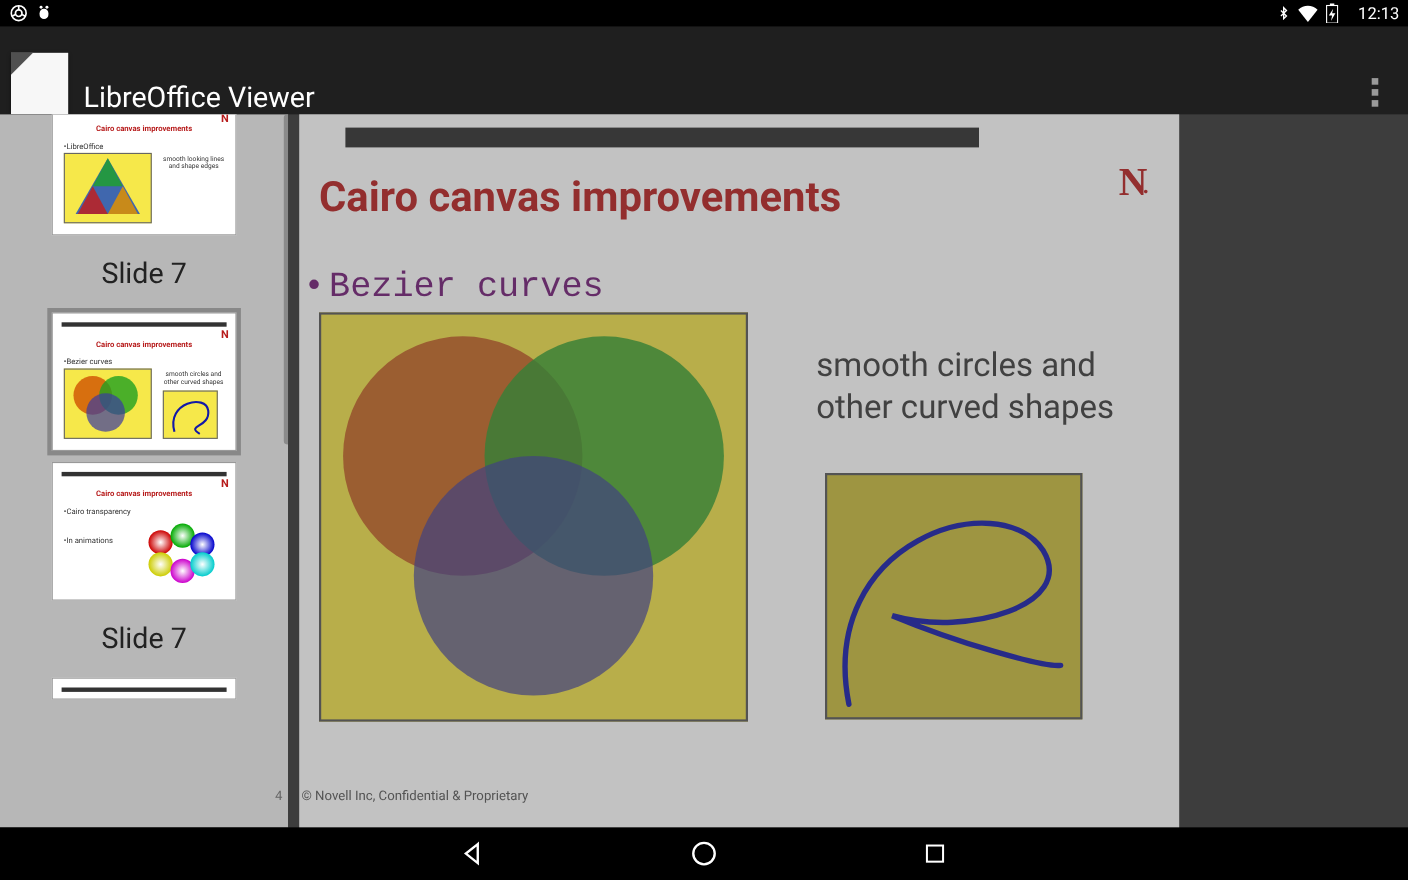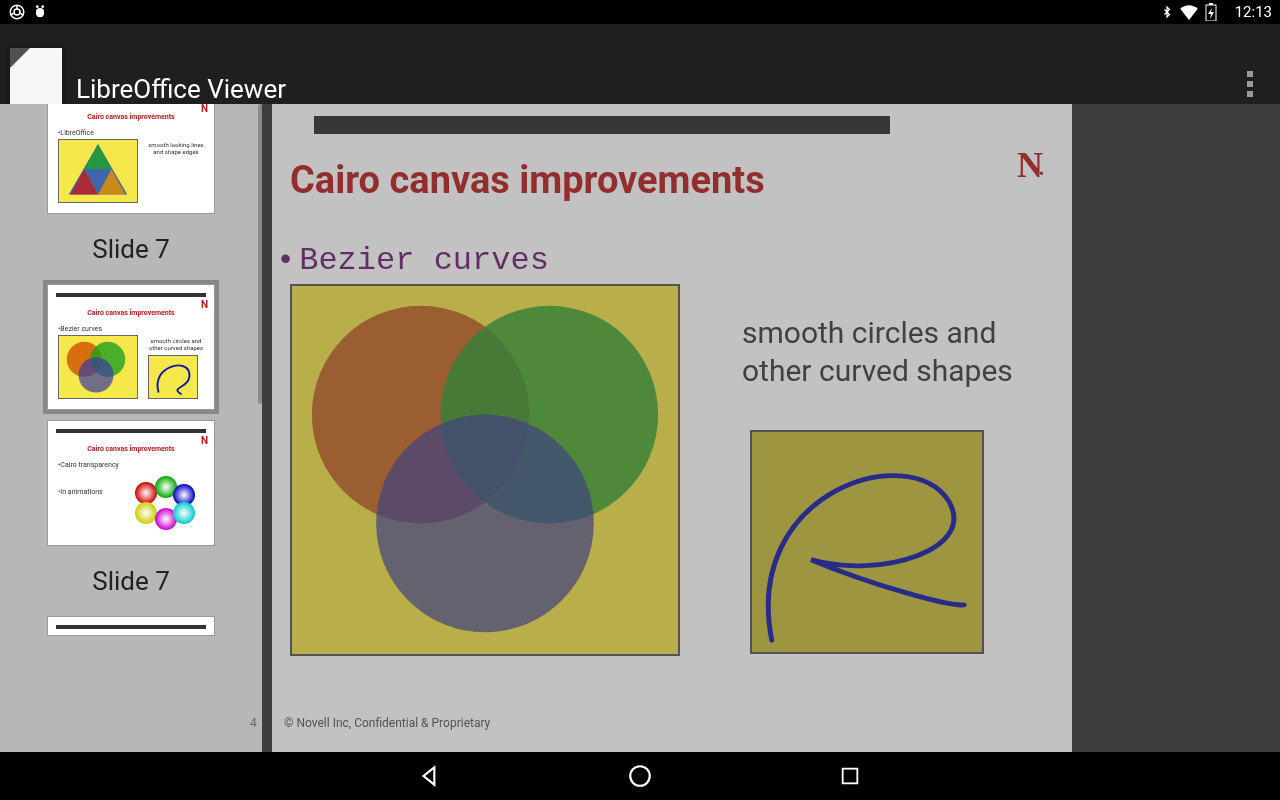--- a/index.html
+++ b/index.html
@@ -49,21 +49,21 @@
   .slide-logo::after { content:"."; color:#b71c1c; font-size:20px; position:relative; top:-2px; left:-4px;}
   .slide-title { position:absolute; top:54px; left:18px; font-size:38px; font-weight:700; color:#b71c1c; }
   .slide-bullet { position:absolute; top:138px; left:4px; font-size:32px; color:#701a75;font-family:Liberation Mono, monospace; }
   .slide-bullet::before { content:"•"; margin-right:4px; }
   .slide-caption { position:absolute; top:210px; left:470px; right:20px; font-size:30px; color:#3a3a3a; line-height:1.25; }
   .graphic-venn { position:absolute; top:180px; left:18px; width:390px; height:372px; background:#f0e048; border:2px solid #555; }
   .graphic-venn svg { width:100%; height:100%; }
   .graphic-curve { position:absolute; top:326px; left:478px; width:234px; height:224px; background:#c8bb3a; border:2px solid #555; }
   .graphic-curve svg { width:100%; height:100%; }
   .page-num { position:absolute; bottom:22px; left:-22px; font-size:12px; color:#666; }
-  .footer-text { position:absolute; bottom:22px; left:12px; font-size:12px; color:#555; }
+  .footer-text { position:absolute; bottom:22px; left:2px; font-size:12px; color:#555; }
 
   
   .nav-bar { height: 48px; background:#000; display:flex; align-items:center; justify-content:center; gap:180px; }
   .nav-btn { width:30px; height:30px; display:flex; align-items:center; justify-content:center; color:#fff; }
 </style>
 </head>
 <body>
 
 <div class="status-bar">
   <div class="status-left">

